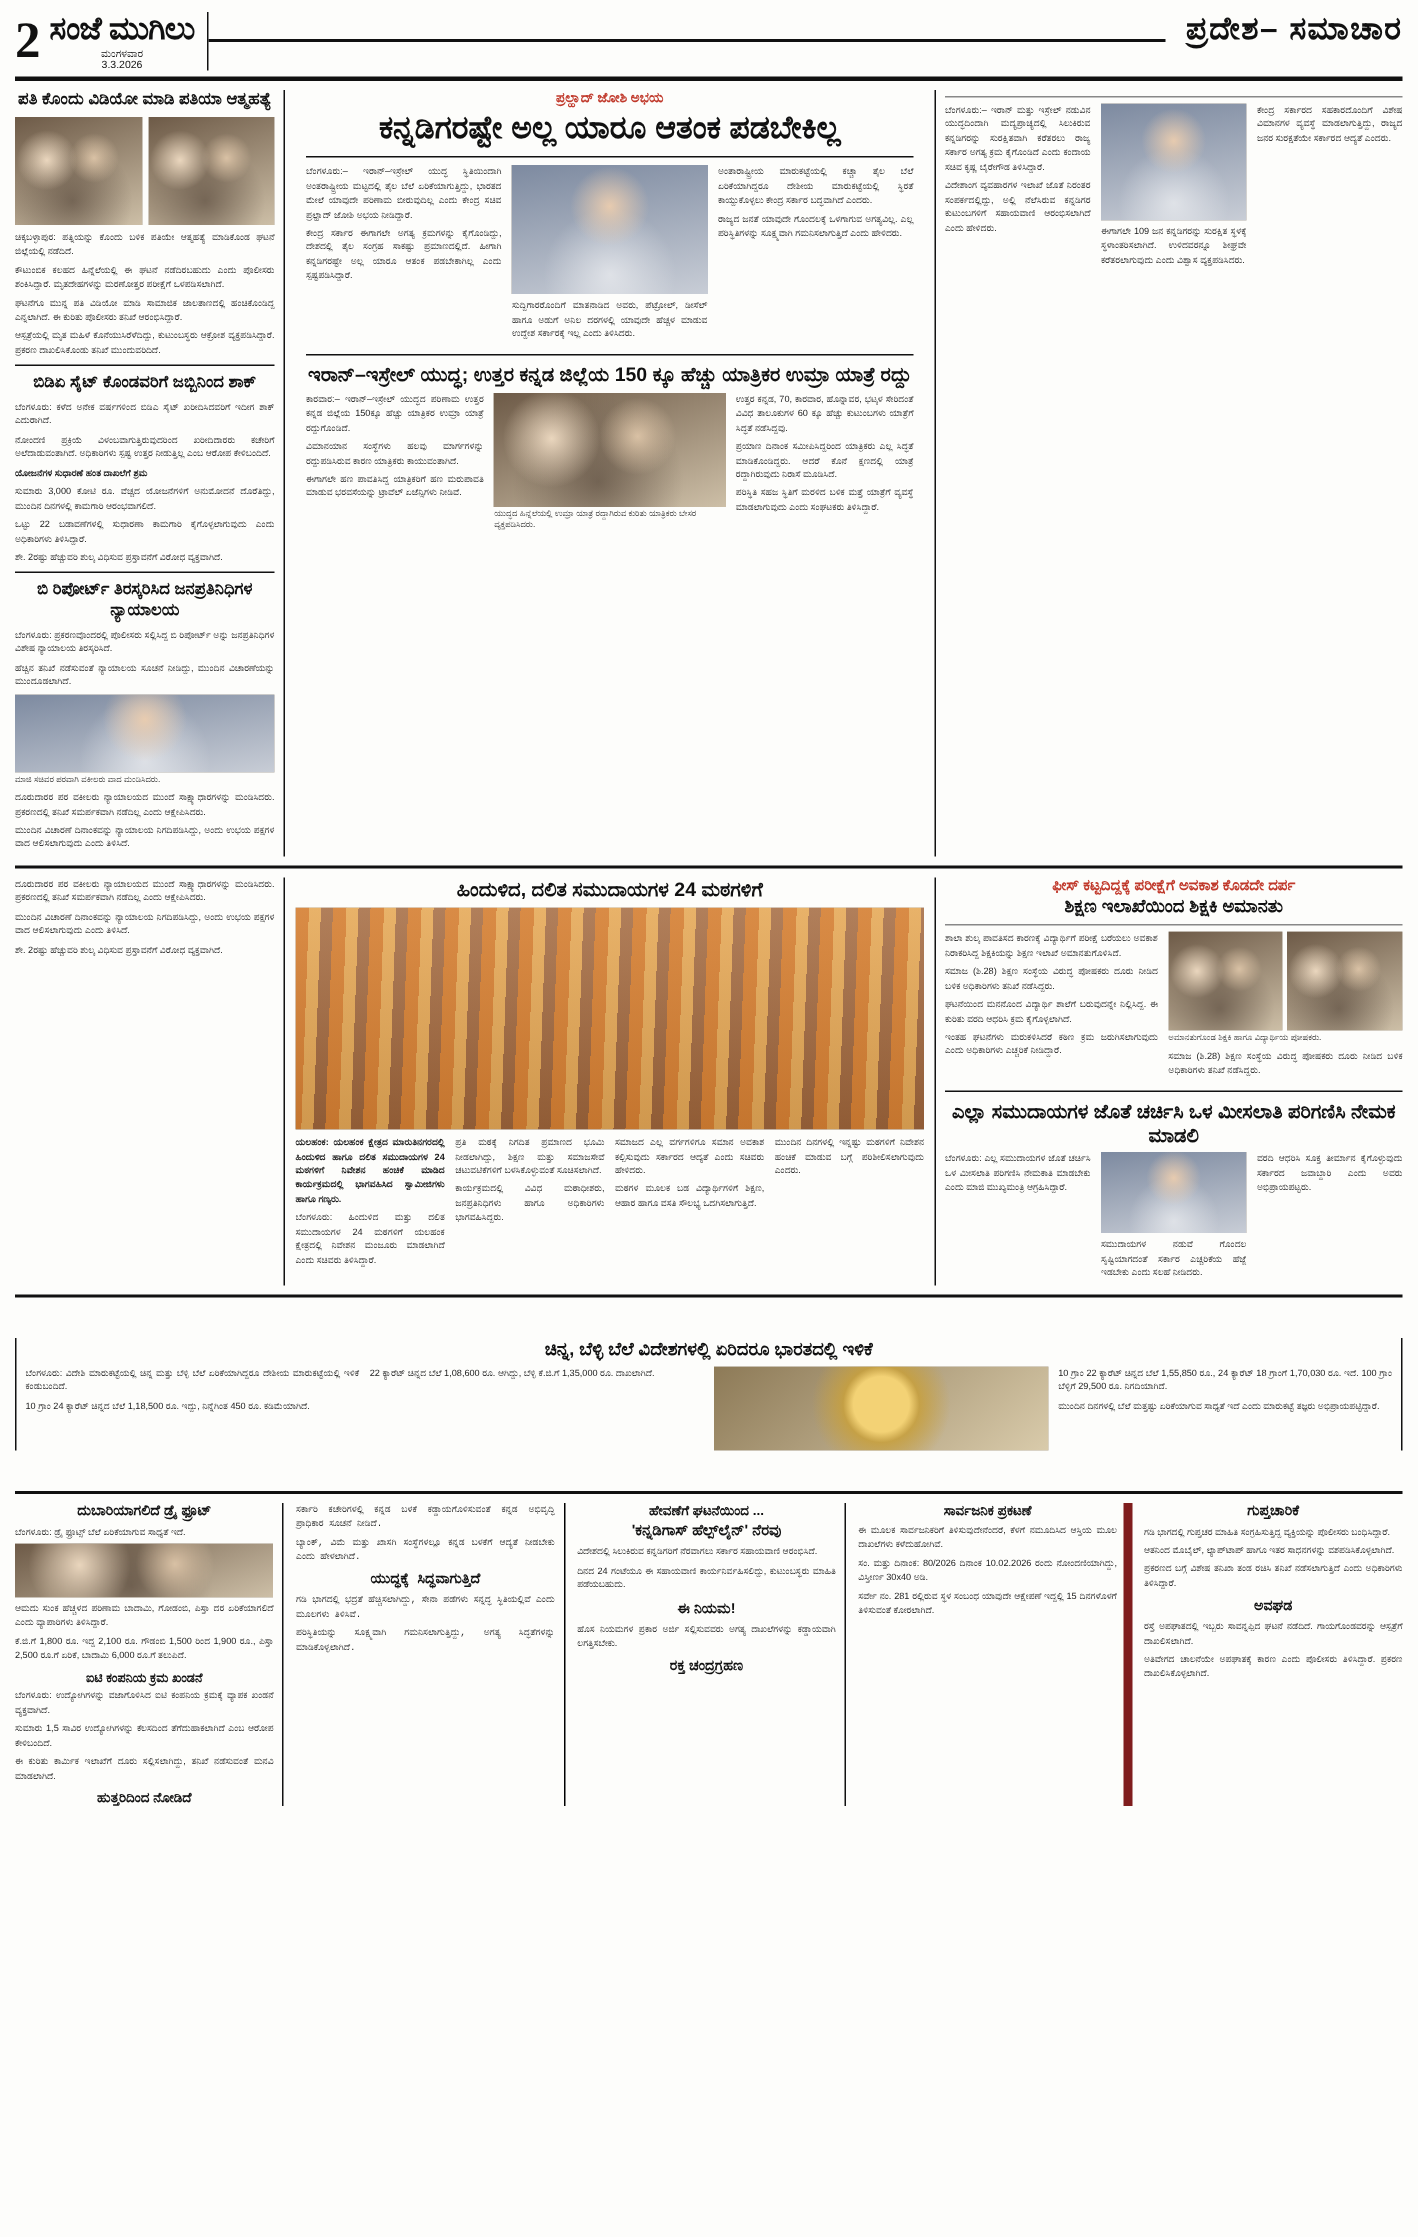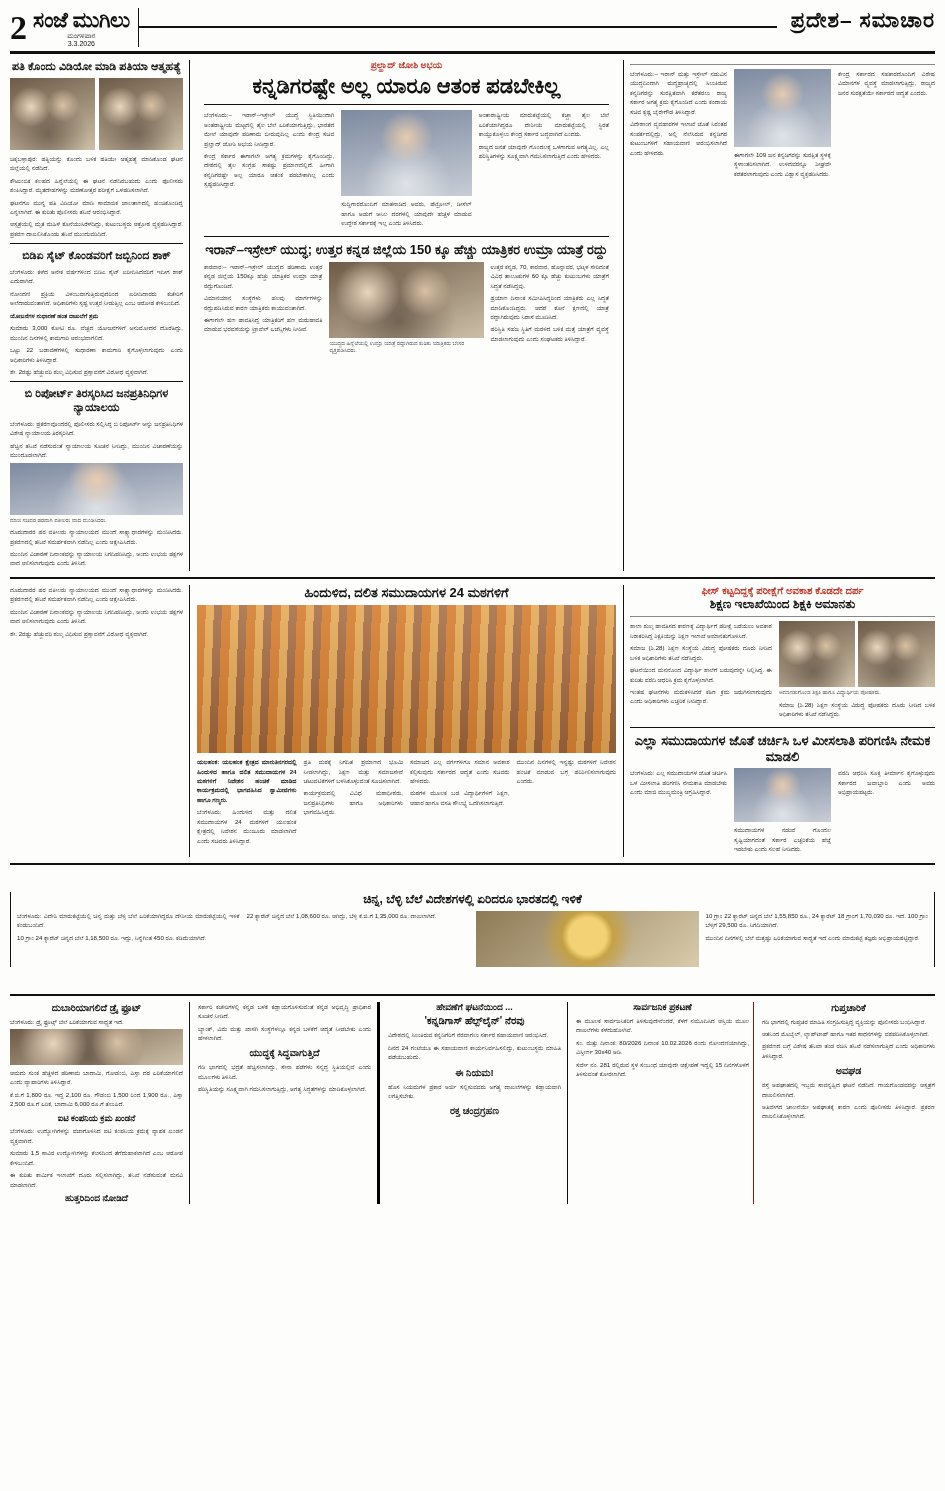--- a/index.html
+++ b/index.html
@@ -316,21 +316,21 @@
       </div>
       <div class="hl" style="font-size:8.5px;margin-top:4px;">ಐಟಿ ಕಂಪನಿಯ ಕ್ರಮ ಖಂಡನೆ</div>
       <div class="col-text" style="margin-top:3px;">
         <p>ಬೆಂಗಳೂರು: ಉದ್ಯೋಗಿಗಳನ್ನು ವಜಾಗೊಳಿಸಿದ ಐಟಿ ಕಂಪನಿಯ ಕ್ರಮಕ್ಕೆ ವ್ಯಾಪಕ ಖಂಡನೆ ವ್ಯಕ್ತವಾಗಿದೆ.</p>
         <p>ಸುಮಾರು 1,5 ಸಾವಿರ ಉದ್ಯೋಗಿಗಳನ್ನು ಕೆಲಸದಿಂದ ತೆಗೆದುಹಾಕಲಾಗಿದೆ ಎಂಬ ಆರೋಪ ಕೇಳಿಬಂದಿದೆ.</p>
         <p>ಈ ಕುರಿತು ಕಾರ್ಮಿಕ ಇಲಾಖೆಗೆ ದೂರು ಸಲ್ಲಿಸಲಾಗಿದ್ದು, ತನಿಖೆ ನಡೆಸುವಂತೆ ಮನವಿ ಮಾಡಲಾಗಿದೆ.</p>
       </div>
       <div class="hl" style="font-size:9px;margin-top:4px;">ಹುತ್ತರಿದಿಂದ ನೋಡಿದೆ</div>
     </div>
 
-    <div style="flex:1; border-right:3px solid #000000; padding-right:6px;">
+    <div style="flex:1; border-right:1px solid #000000; padding-right:6px;font-family:Liberation Mono, monospace;">
       <div class="col-text">
         <p>ಸರ್ಕಾರಿ ಕಚೇರಿಗಳಲ್ಲಿ ಕನ್ನಡ ಬಳಕೆ ಕಡ್ಡಾಯಗೊಳಿಸುವಂತೆ ಕನ್ನಡ ಅಭಿವೃದ್ಧಿ ಪ್ರಾಧಿಕಾರ ಸೂಚನೆ ನೀಡಿದೆ.</p>
         <p>ಬ್ಯಾಂಕ್, ವಿಮೆ ಮತ್ತು ಖಾಸಗಿ ಸಂಸ್ಥೆಗಳಲ್ಲೂ ಕನ್ನಡ ಬಳಕೆಗೆ ಆದ್ಯತೆ ನೀಡಬೇಕು ಎಂದು ಹೇಳಲಾಗಿದೆ.</p>
       </div>
       <div class="hl" style="font-size:9.5px;margin-top:5px;">ಯುದ್ಧಕ್ಕೆ ಸಿದ್ಧವಾಗುತ್ತಿದೆ</div>
       <div class="col-text" style="margin-top:3px;">
         <p>ಗಡಿ ಭಾಗದಲ್ಲಿ ಭದ್ರತೆ ಹೆಚ್ಚಿಸಲಾಗಿದ್ದು, ಸೇನಾ ಪಡೆಗಳು ಸನ್ನದ್ಧ ಸ್ಥಿತಿಯಲ್ಲಿವೆ ಎಂದು ಮೂಲಗಳು ತಿಳಿಸಿವೆ.</p>
         <p>ಪರಿಸ್ಥಿತಿಯನ್ನು ಸೂಕ್ಷ್ಮವಾಗಿ ಗಮನಿಸಲಾಗುತ್ತಿದ್ದು, ಅಗತ್ಯ ಸಿದ್ಧತೆಗಳನ್ನು ಮಾಡಿಕೊಳ್ಳಲಾಗಿದೆ.</p>
       </div>
     </div>
@@ -342,21 +342,21 @@
         <p>ವಿದೇಶದಲ್ಲಿ ಸಿಲುಕಿರುವ ಕನ್ನಡಿಗರಿಗೆ ನೆರವಾಗಲು ಸರ್ಕಾರ ಸಹಾಯವಾಣಿ ಆರಂಭಿಸಿದೆ.</p>
         <p>ದಿನದ 24 ಗಂಟೆಯೂ ಈ ಸಹಾಯವಾಣಿ ಕಾರ್ಯನಿರ್ವಹಿಸಲಿದ್ದು, ಕುಟುಂಬಸ್ಥರು ಮಾಹಿತಿ ಪಡೆಯಬಹುದು.</p>
       </div>
       <div class="hl" style="font-size:9.5px;margin-top:5px;">ಈ ನಿಯಮ!</div>
       <div class="col-text" style="margin-top:3px;">
         <p>ಹೊಸ ನಿಯಮಗಳ ಪ್ರಕಾರ ಅರ್ಜಿ ಸಲ್ಲಿಸುವವರು ಅಗತ್ಯ ದಾಖಲೆಗಳನ್ನು ಕಡ್ಡಾಯವಾಗಿ ಲಗತ್ತಿಸಬೇಕು.</p>
       </div>
       <div class="hl" style="font-size:9.5px;margin-top:5px;">ರಕ್ತ ಚಂದ್ರಗ್ರಹಣ</div>
     </div>
 
-    <div style="flex:1; border-right:1px solid #7f1d1d; padding-right:4px;">
+    <div style="flex:1; border-right:6px solid #7f1d1d; padding-right:4px;">
       <div class="hl" style="font-size:9px;">ಸಾರ್ವಜನಿಕ ಪ್ರಕಟಣೆ</div>
       <div class="col-text" style="margin-top:3px;">
         <p>ಈ ಮೂಲಕ ಸಾರ್ವಜನಿಕರಿಗೆ ತಿಳಿಸುವುದೇನೆಂದರೆ, ಕೆಳಗೆ ನಮೂದಿಸಿದ ಆಸ್ತಿಯ ಮೂಲ ದಾಖಲೆಗಳು ಕಳೆದುಹೋಗಿವೆ.</p>
         <p>ಸಂ. ಮತ್ತು ದಿನಾಂಕ: 80/2026 ದಿನಾಂಕ 10.02.2026 ರಂದು ನೋಂದಣಿಯಾಗಿದ್ದು, ವಿಸ್ತೀರ್ಣ 30x40 ಅಡಿ.</p>
         <p>ಸರ್ವೇ ನಂ. 281 ರಲ್ಲಿರುವ ಸ್ಥಳ ಸಂಬಂಧ ಯಾವುದೇ ಆಕ್ಷೇಪಣೆ ಇದ್ದಲ್ಲಿ 15 ದಿನಗಳೊಳಗೆ ತಿಳಿಸುವಂತೆ ಕೋರಲಾಗಿದೆ.</p>
       </div>
     </div>
 
     <div style="flex:1;">
       <div class="hl" style="font-size:9.5px;">ಗುಪ್ತಚಾರಿಕೆ</div>

